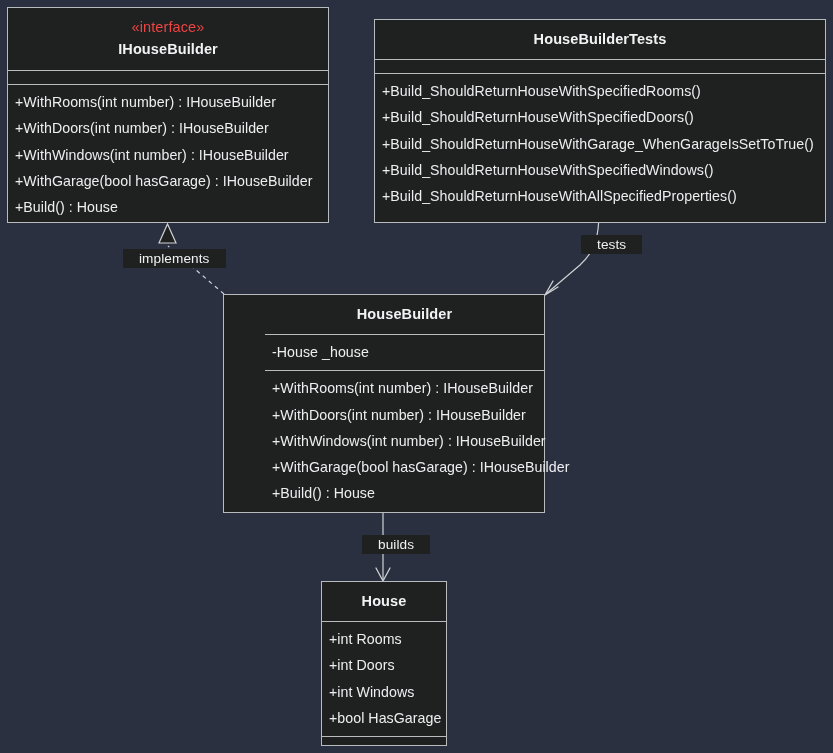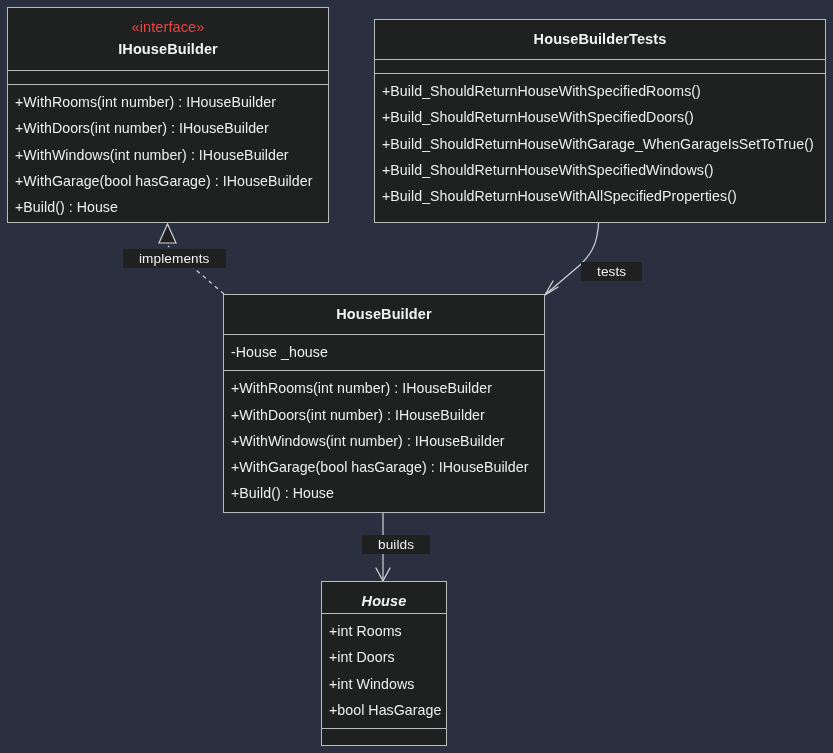--- a/index.html
+++ b/index.html
@@ -172,48 +172,48 @@
     <div class="uml-compartment empty"></div>
     <div class="uml-compartment">
       <div class="uml-member">+Build_ShouldReturnHouseWithSpecifiedRooms()</div>
       <div class="uml-member">+Build_ShouldReturnHouseWithSpecifiedDoors()</div>
       <div class="uml-member">+Build_ShouldReturnHouseWithGarage_WhenGarageIsSetToTrue()</div>
       <div class="uml-member">+Build_ShouldReturnHouseWithSpecifiedWindows()</div>
       <div class="uml-member">+Build_ShouldReturnHouseWithAllSpecifiedProperties()</div>
     </div>
   </div>
 
-  <div class="uml-class" style="left:223px; top:294px; width:322px; height:219px;">
+  <div class="uml-class" style="left:223px; top:294px; width:322px; height:219px;padding-left:41px;">
     <div class="uml-header" style="padding-top:8px; padding-bottom:9px;">
       <span class="uml-name">HouseBuilder</span>
     </div>
     <div class="uml-compartment">
       <div class="uml-member">-House _house</div>
     </div>
     <div class="uml-compartment">
       <div class="uml-member">+WithRooms(int number) : IHouseBuilder</div>
       <div class="uml-member">+WithDoors(int number) : IHouseBuilder</div>
       <div class="uml-member">+WithWindows(int number) : IHouseBuilder</div>
       <div class="uml-member">+WithGarage(bool hasGarage) : IHouseBuilder</div>
       <div class="uml-member">+Build() : House</div>
     </div>
   </div>
 
   <div class="uml-class" style="left:321px; top:581px; width:126px; height:165px;">
-    <div class="uml-header" style="padding-top:8px; padding-bottom:1px;font-style:italic;">
+    <div class="uml-header" style="padding-top:8px; padding-bottom:9px;">
       <span class="uml-name">House</span>
     </div>
     <div class="uml-compartment">
       <div class="uml-member">+int Rooms</div>
       <div class="uml-member">+int Doors</div>
       <div class="uml-member">+int Windows</div>
       <div class="uml-member">+bool HasGarage</div>
     </div>
     <div class="uml-compartment empty-tail"></div>
   </div>
 
   <div class="edge-label" style="left:123px; top:249px;">implements</div>
 
-  <div class="edge-label" style="left:581px; top:262px;">tests</div>
+  <div class="edge-label" style="left:581px; top:235px;">tests</div>
 
   <div class="edge-label" style="left:362px; top:535px;">builds</div>
 
 </div>
 
 </body></html>

